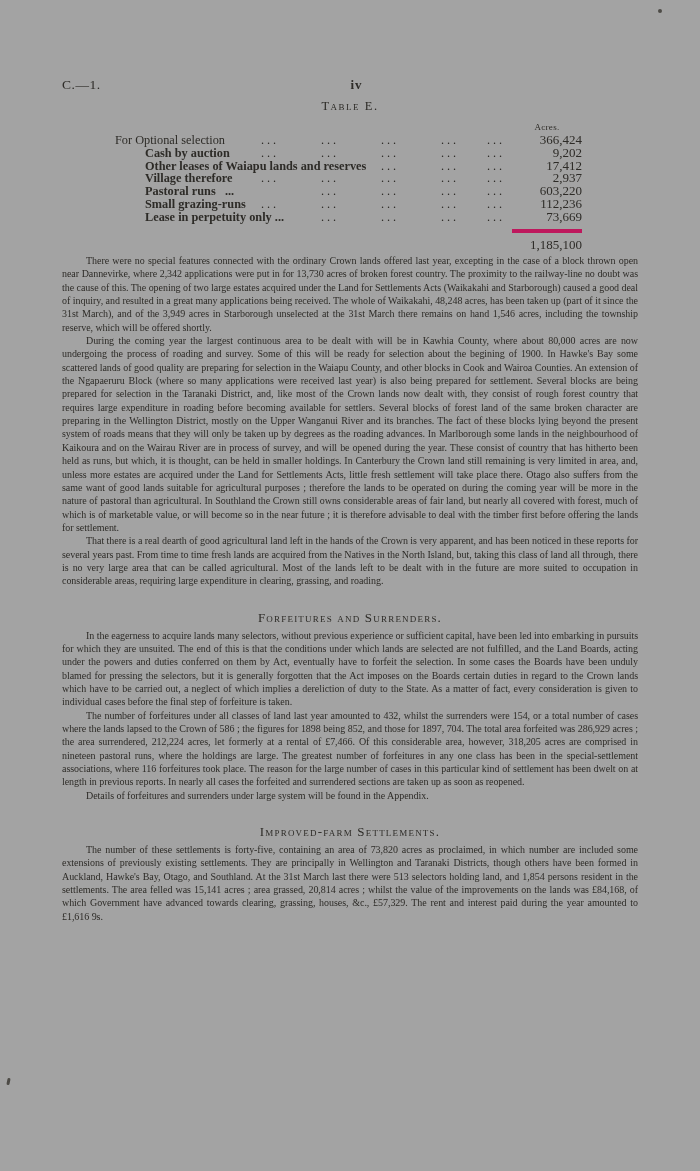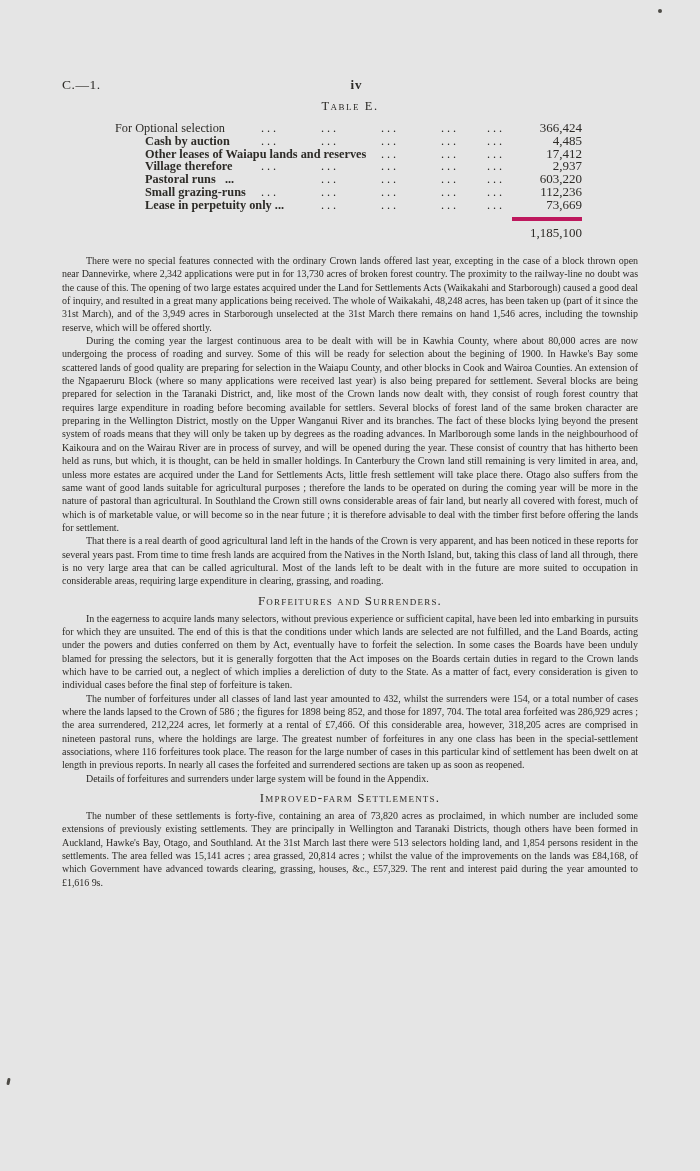--- a/index.html
+++ b/index.html
@@ -1,19 +1,19 @@
 <!DOCTYPE html>
 <html><head>
 <meta charset="utf-8">
 <style>
   html,body { margin:0; padding:0; }
   .page {
     position:relative;
     width:700px; height:1171px;
-    background:#e5e5e5;
+    background:#a3a3a3;
     overflow:hidden;
     font-family:"Liberation Serif", serif;
     color:#2d2b27;
   }
   
   .speck { position:absolute; background:#4d4b46; border-radius:50%; }
   .speck.tr { left:658px; top:9px; width:4px; height:4px; }
   .speck.bl { left:7px; top:1078px; width:3px; height:7px; border-radius:2px; transform:rotate(12deg); }
 
   
@@ -39,59 +39,62 @@
   .total-row { display:grid; grid-template-columns:397px 70px; margin-top:5px; }
   .total-cell { grid-column:2; border-top:4px solid #be185d; padding-top:4px; text-align:right; font-size:13px; }
 
   
   .body-text { position:absolute; top:254px; left:62px; width:576px; }
   .body-text p {
     margin:0; text-align:justify; text-indent:24px;
     font-size:10px; line-height:13.35px; letter-spacing:-0.05px;
   }
   .sec-head {
-    margin:5px 0 3px 0; text-align:center;
+    margin:22px 0 3px 0; text-align:center;
     font-variant:small-caps; font-size:13px; font-weight:normal; letter-spacing:1.2px;
   }
 </style>
 </head>
 <body>
 
 <div class="page">
 
   <div class="speck tr"></div>
   <div class="speck bl"></div>
 
   <div class="runhead">
     <span class="doc-ref">C.—1.</span>
     <span class="folio">iv</span>
   </div>
 
   <div class="tbl-title">Table E.</div>
 
   <div class="table-e">
+    <div class="trow units">
+      <span class="unit-cell">Acres.</span>
+    </div>
 
     <div class="trow">
       <span class="lbl">For Optional selection</span>
       <span class="dots">...</span>
       <span class="dots">...</span>
       <span class="dots">...</span>
       <span class="dots">...</span>
       <span class="dots">...</span>
       <span class="num">366,424</span>
     </div>
 
     <div class="trow">
       <span class="lbl ind">Cash by auction</span>
       <span class="dots">...</span>
       <span class="dots">...</span>
       <span class="dots">...</span>
       <span class="dots">...</span>
       <span class="dots">...</span>
-      <span class="num">4,485</span>
+      <span class="num">9,202</span>
     </div>
 
     <div class="trow">
       <span class="lbl ind sp3">Other leases of Waiapu lands and reserves</span>
       <span class="dots">...</span>
       <span class="dots">...</span>
       <span class="dots">...</span>
       <span class="num">17,412</span>
     </div>
 

